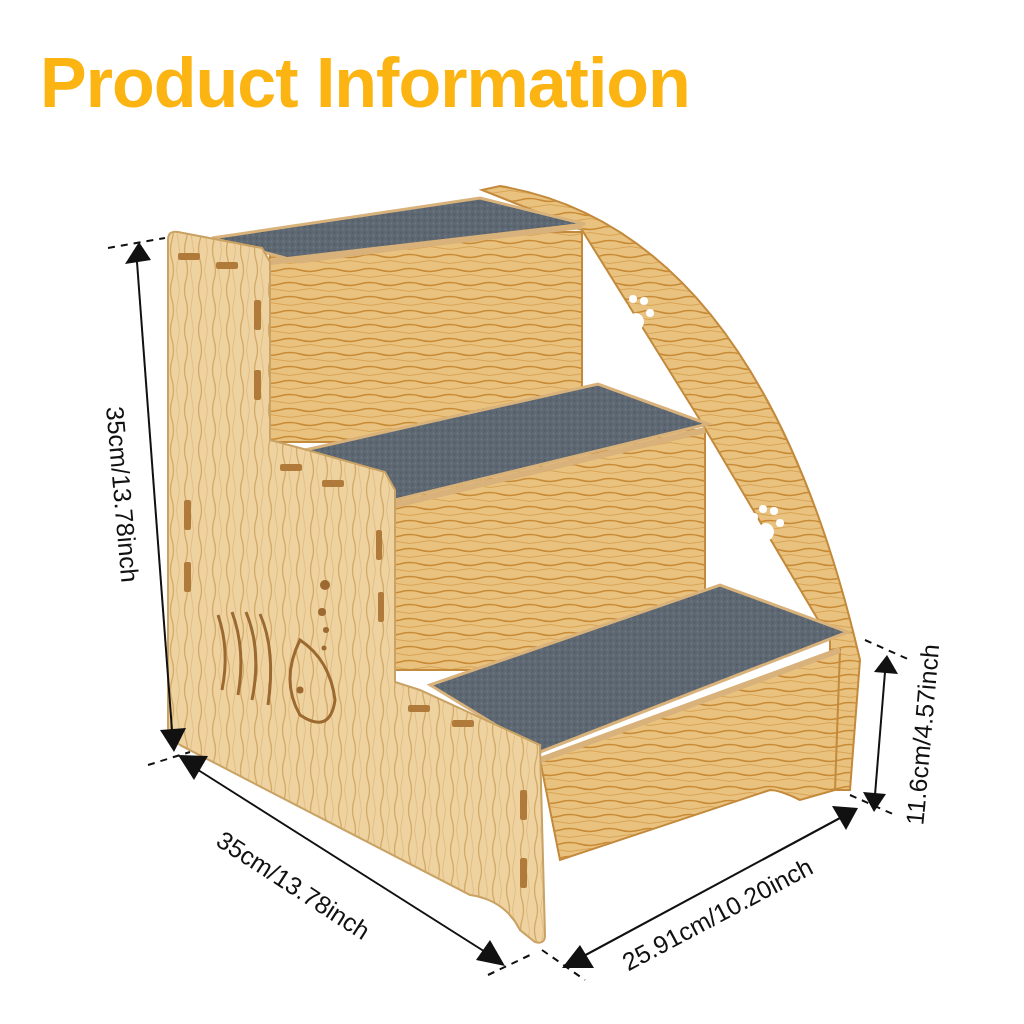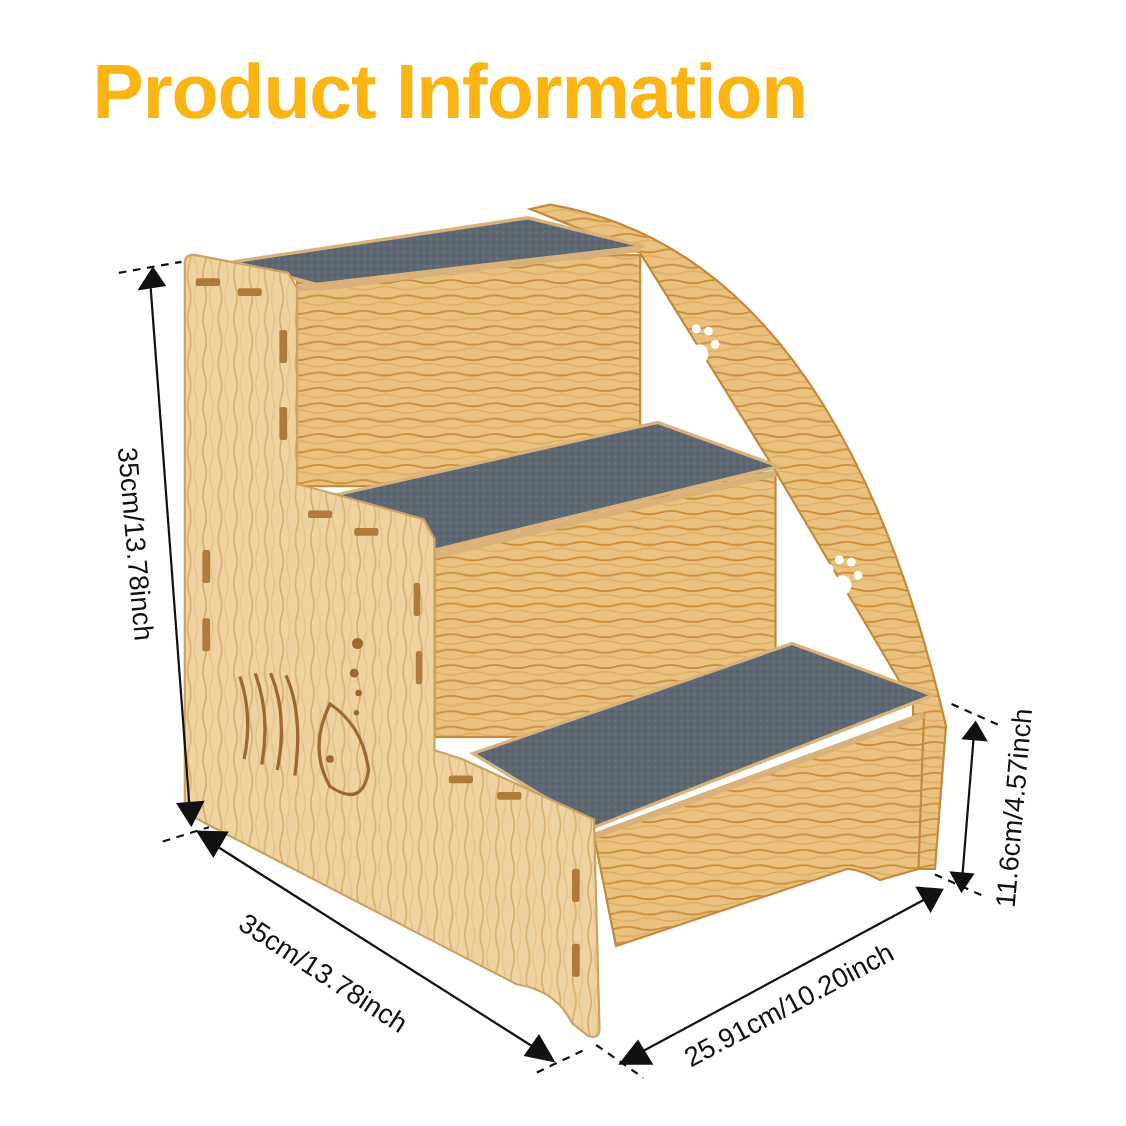--- a/index.html
+++ b/index.html
@@ -1,17 +1,17 @@
 <!DOCTYPE html>
 <html><head>
 <meta charset="utf-8">
 <style>
   html, body { margin:0; padding:0; background:#ffffff; }
   body { width:1024px; height:1024px; position:relative; overflow:hidden; font-family:"Liberation Sans", sans-serif; }
-  .title { position:absolute; left:40px; top:48px; font-size:70px; font-weight:bold; letter-spacing:-1px; color:#fbb411; line-height:1; white-space:nowrap;margin-left:44px; }
+  .title { position:absolute; left:40px; top:48px; font-size:70px; font-weight:bold; letter-spacing:-1px; color:#fbb411; line-height:1; white-space:nowrap; }
   .scene { position:absolute; left:0; top:0; width:1024px; height:1024px; }
   .dim-label { position:absolute; font-size:25px; color:#111; white-space:nowrap; transform-origin:center center; line-height:1; }
 </style>
 </head>
 <body>
 
 <div class="title">Product Information</div>
 
 <svg class="scene" viewBox="0 0 1024 1024" xmlns="http://www.w3.org/2000/svg">
   <defs>

